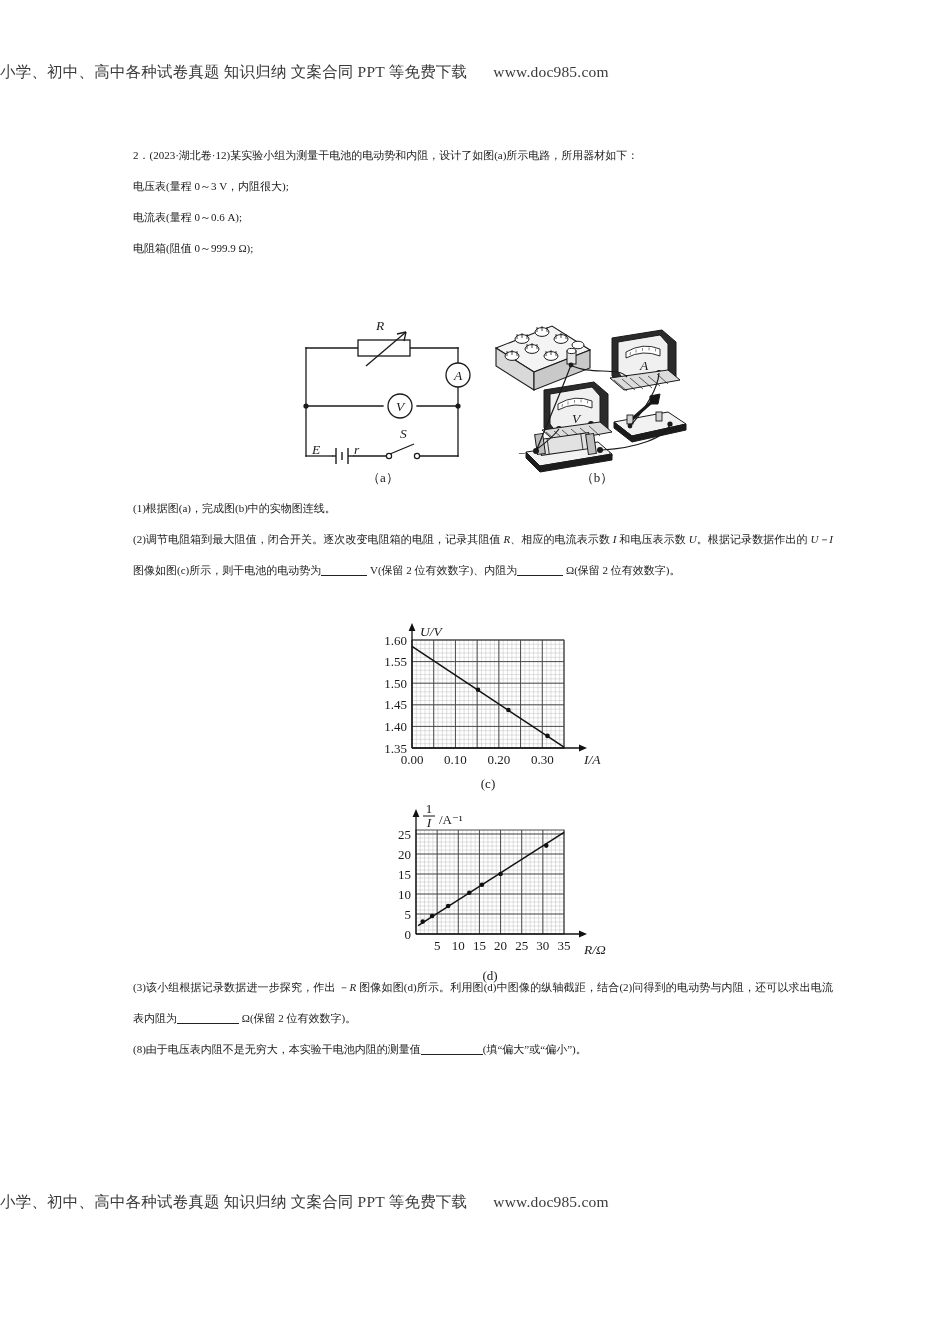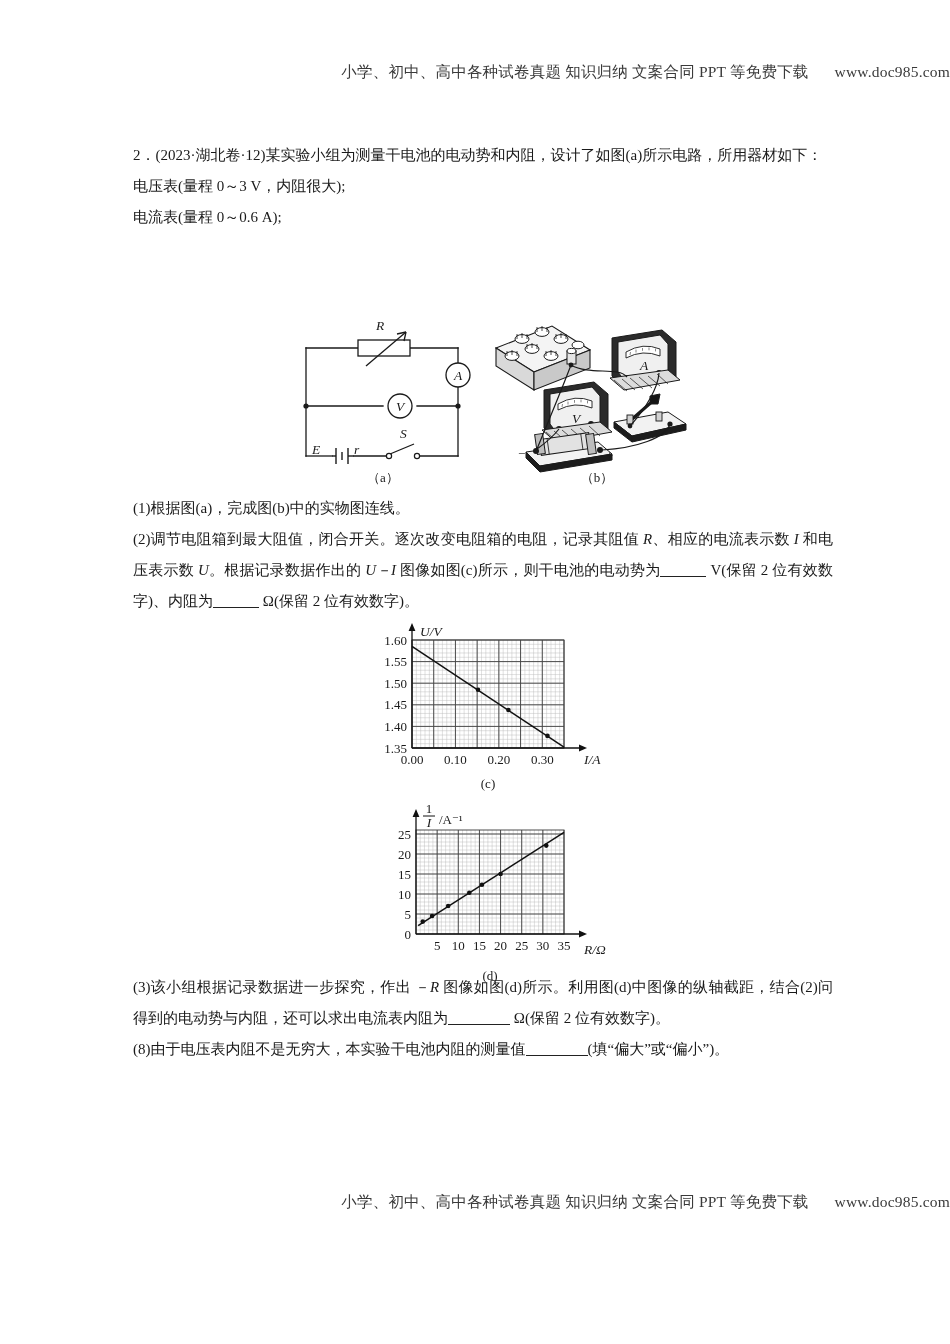--- a/index.html
+++ b/index.html
@@ -18,39 +18,39 @@
   .page {
     position: absolute;
     inset: 0;
     width: 950px;
     height: 1344px;
   }
   .hdr, .ftr {
     position: absolute;
     left: 0;
     width: 950px;
-    text-align: right;
+    text-align: left;
     font-size: 15.5px;
     color: #3a3a3a;
     letter-spacing: .2px;
     white-space: nowrap;
   }
   .hdr { top: 62px; }
   .ftr { top: 1192px; }
   .hdr .url, .ftr .url { margin-left: 26px; font-family: "Liberation Serif", serif; }
 
   .body-col {
     position: absolute;
     left: 133px;
     width: 700px;
     top: 140px;
   }
   p.t {
     margin: 0 0 0 0;
-    font-size: 15px;
+    font-size: 11px;
     line-height: 31px;
     text-align: justify;
     text-justify: inter-ideograph;
   }
   .it { font-style: italic; font-family: "Liberation Serif", serif; }
   .blank-s { display: inline-block; border-bottom: 1px solid #222; width: 46px; height: 17px; vertical-align: -2px; }
   .blank-m { display: inline-block; border-bottom: 1px solid #222; width: 62px; height: 17px; vertical-align: -2px; }
   .bold { font-weight: bold; }
 
   
@@ -80,20 +80,21 @@
   <div class="hdr">
     <span>小学、初中、高中各种试卷真题  知识归纳  文案合同  PPT 等免费下载</span><span class="url">www.doc985.com</span>
   </div>
 
   <div class="body-col">
 
     <p class="t"><span>2</span>．<span>(2023·湖北卷·12)某实验小组为测量干电池的电动势和内阻，设计了如图(a)所示电路，所用器材如下：</span></p>
 
     <p class="t">电压表(量程 0～3 V，内阻很大);</p>
     <p class="t">电流表(量程 0～0.6 A);</p>
+    <p class="t">电阻箱(阻值 0～999.9 Ω);</p>
   </div>
 
   <div class="figs-ab">
 
     <div class="fig-a">
       <svg width="230" height="168" viewBox="0 0 230 168">
         <g stroke="#1a1a1a" stroke-width="1.3" fill="none" stroke-linecap="square">
 
           <path d="M18 30 L70 30"></path>
           <path d="M122 30 L170 30"></path>

